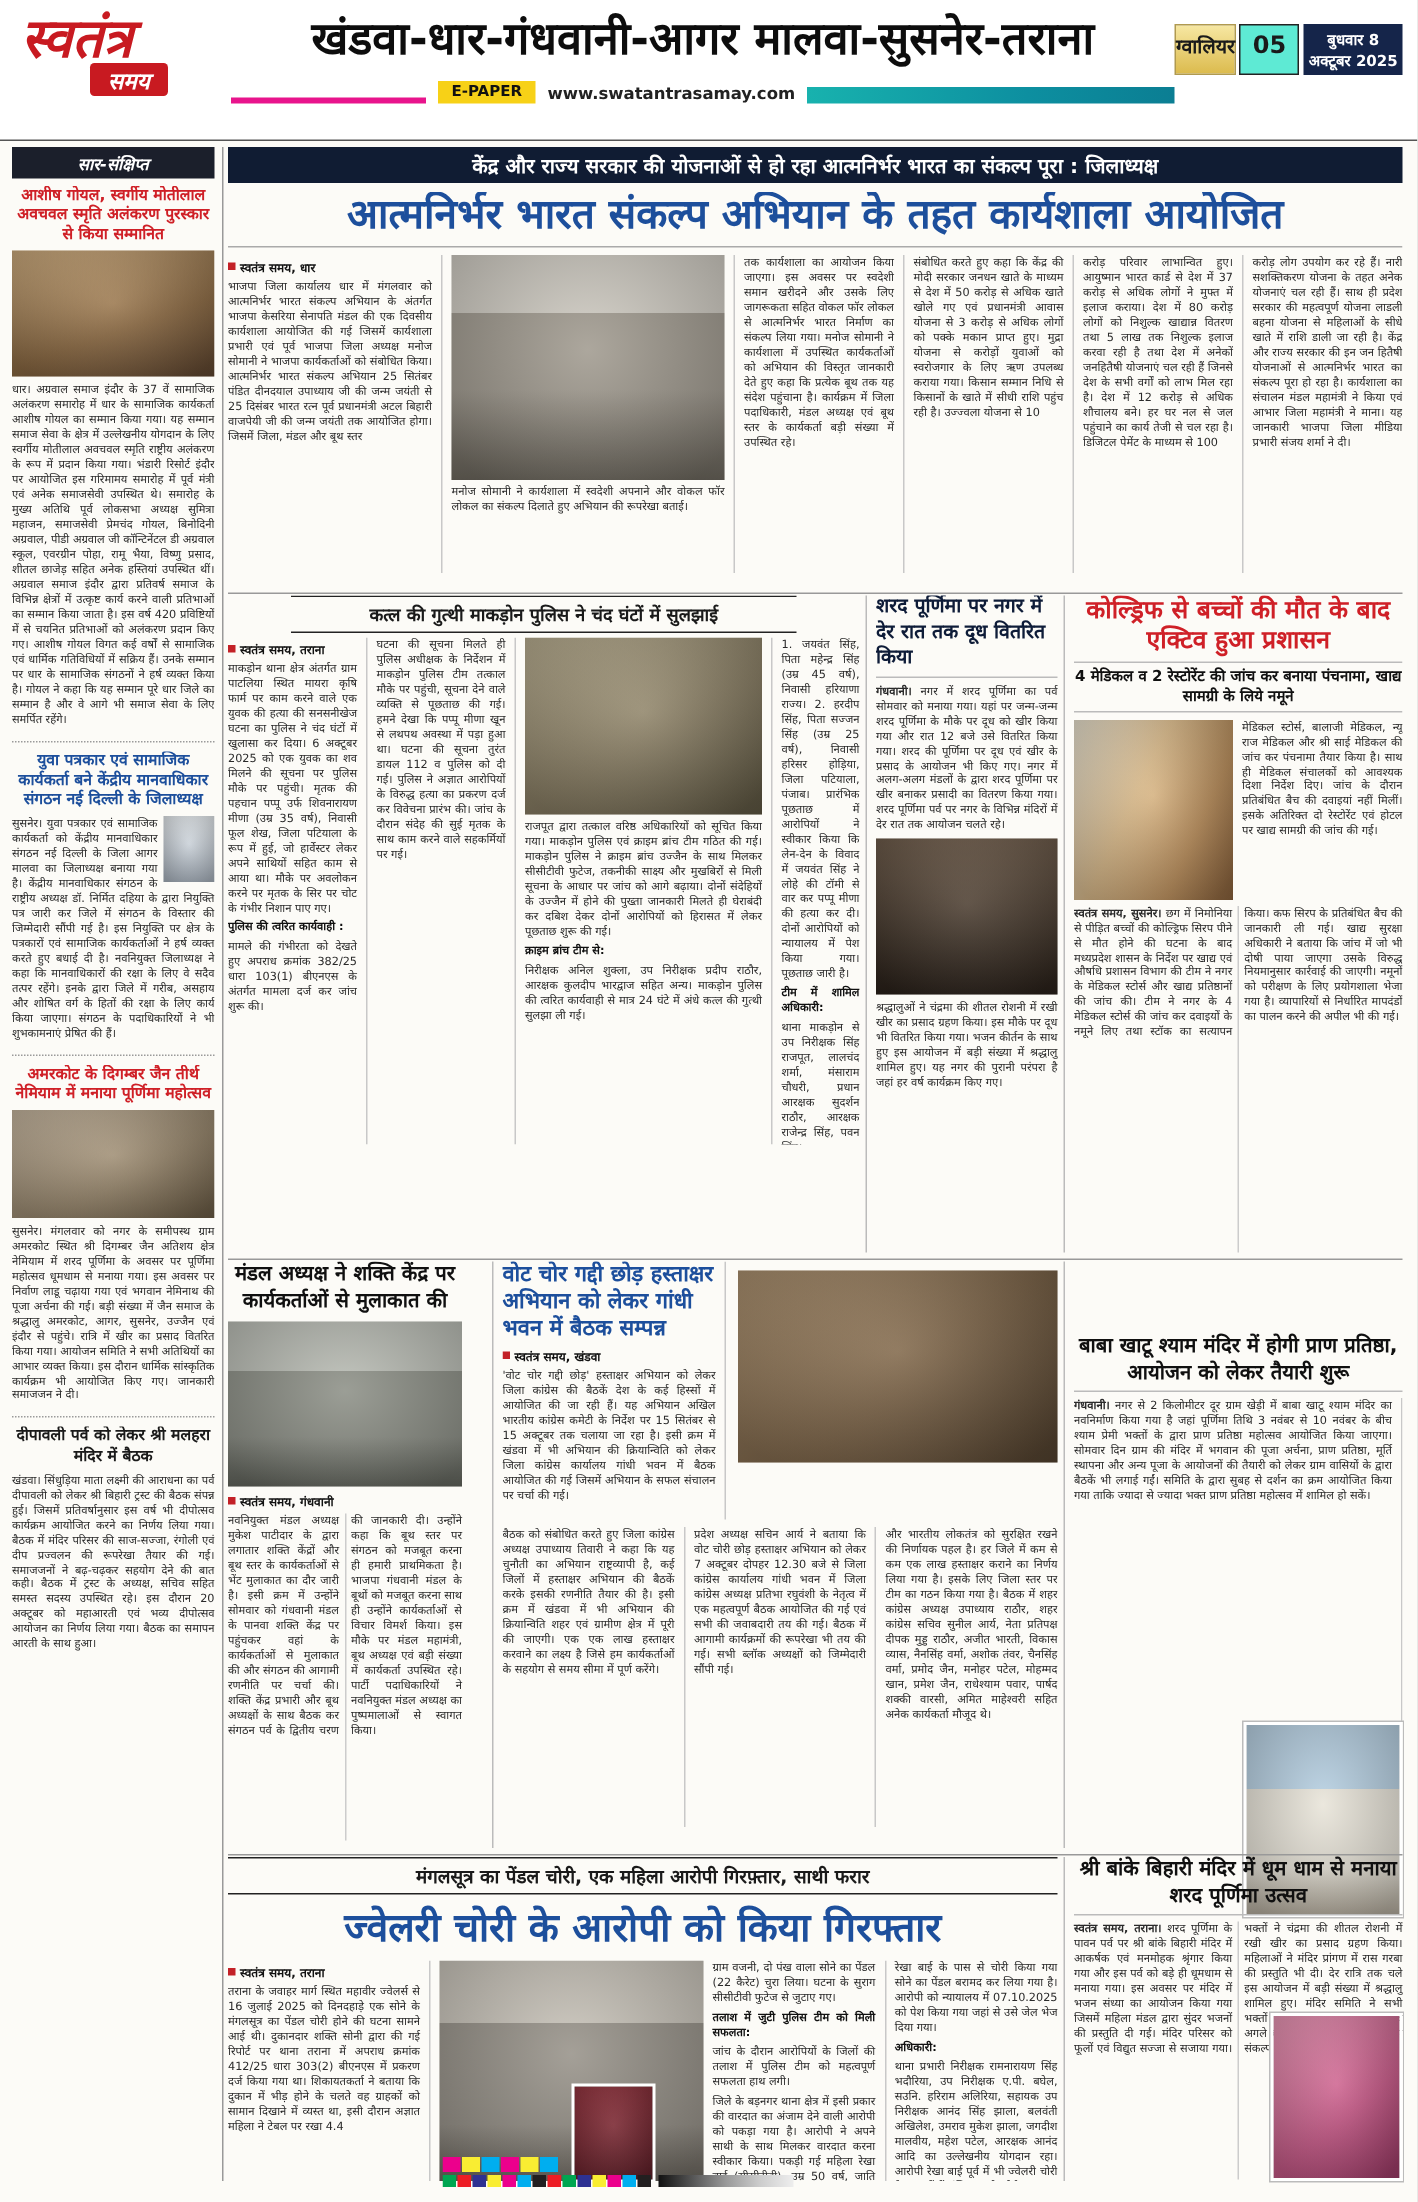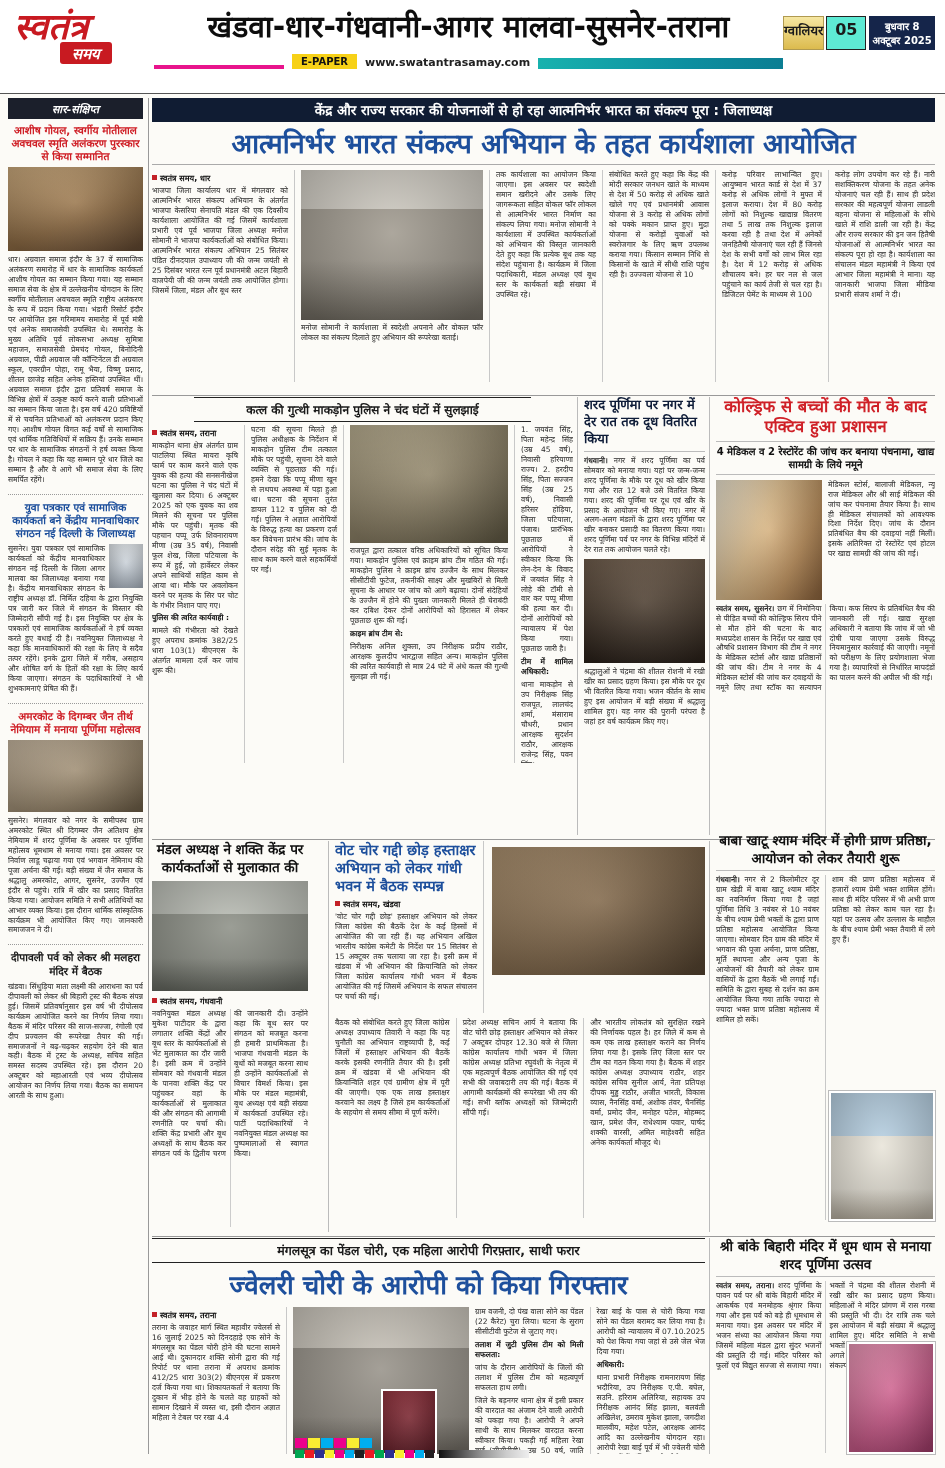--- a/index.html
+++ b/index.html
@@ -97,21 +97,21 @@
   
   #vote{left:335px;top:841px;width:375px;height:391px;border-right:1px solid #bbb;padding-right:4px;box-sizing:border-box}
   .vote-top{display:flex;gap:8px;height:172px;margin-bottom:5px}
   .vote-left{width:142px;flex:none}
   .vote-head{font-size:14.5px;line-height:1.25;margin-bottom:3px}
   .vote-photo{flex:1;height:128px;align-self:flex-start;margin-top:6px}
   .vote-cols{height:200px}
   .vote-cols .col{flex:1}
 
   
-  #khatu{left:716px;top:832px;width:219px;height:391px;position:absolute}
+  #khatu{left:716px;top:889px;width:219px;height:391px;position:absolute}
   .khatu-head{font-size:13.5px;font-weight:bold;color:#101010;line-height:1.3;text-align:center;
               border-bottom:1px solid #bbb;padding-bottom:3px;margin-bottom:4px}
   .khatu-cols{height:345px}
   .khatu-cols .col{flex:1}
   .temple-photo{position:absolute;right:0;bottom:2px;width:102px;height:126px;border:2px solid #fff;box-shadow:0 0 0 1px #bbb}
 
   
   #jewelry{left:152px;top:1238px;width:558px;height:216px;border-right:1px solid #bbb;padding-right:4px;box-sizing:border-box}
   .strap{border-top:1.5px solid #222;border-bottom:1.5px solid #222;text-align:center;font-weight:bold;
          font-size:12.5px;padding:3px 0;margin-bottom:3px}
@@ -331,23 +331,20 @@
       </div>
     </div>
   </section>
 
   <section id="khatu">
     <h2 class="khatu-head">बाबा खाटू श्याम मंदिर में होगी प्राण प्रतिष्ठा, आयोजन को लेकर तैयारी शुरू</h2>
     <div class="cols khatu-cols">
       <div class="col vr">
         <p class="body-text"><span class="lead-in">गंधवानी।</span> <span>नगर से 2 किलोमीटर दूर ग्राम खेड़ी में बाबा खाटू श्याम मंदिर का नवनिर्माण किया गया है जहां पूर्णिमा तिथि 3 नवंबर से 10 नवंबर के बीच श्याम प्रेमी भक्तों के द्वारा प्राण प्रतिष्ठा महोत्सव आयोजित किया जाएगा। सोमवार दिन ग्राम की मंदिर में भगवान की पूजा अर्चना, प्राण प्रतिष्ठा, मूर्ति स्थापना और अन्य पूजा के आयोजनों की तैयारी को लेकर ग्राम वासियों के द्वारा बैठकें भी लगाई गईं। समिति के द्वारा सुबह से दर्शन का क्रम आयोजित किया गया ताकि ज्यादा से ज्यादा भक्त प्राण प्रतिष्ठा महोत्सव में शामिल हो सकें।</span></p>
       </div>
-      <div class="col">
-        <p class="body-text">शाम की प्राण प्रतिष्ठा महोत्सव में हजारों श्याम प्रेमी भक्त शामिल होंगे। साथ ही मंदिर परिसर में भी अभी प्राण प्रतिष्ठा को लेकर काम चल रहा है। यहां पर उत्सव और उल्लास के माहौल के बीच श्याम प्रेमी भक्त तैयारी में लगे हुए हैं।</p>
-      </div>
     </div>
     <div class="photo ph-temple temple-photo"></div>
   </section>
 
   <div class="hrline" style="top:1236px"></div>
 
   <section class="abs" id="jewelry">
     <div class="strap">मंगलसूत्र का पेंडल चोरी, एक महिला आरोपी गिरफ़्तार, साथी फरार</div>
     <h2 class="jewel-head headline-blue">ज्वेलरी चोरी के आरोपी को किया गिरफ्तार</h2>
     <div class="cols jewel-cols">

